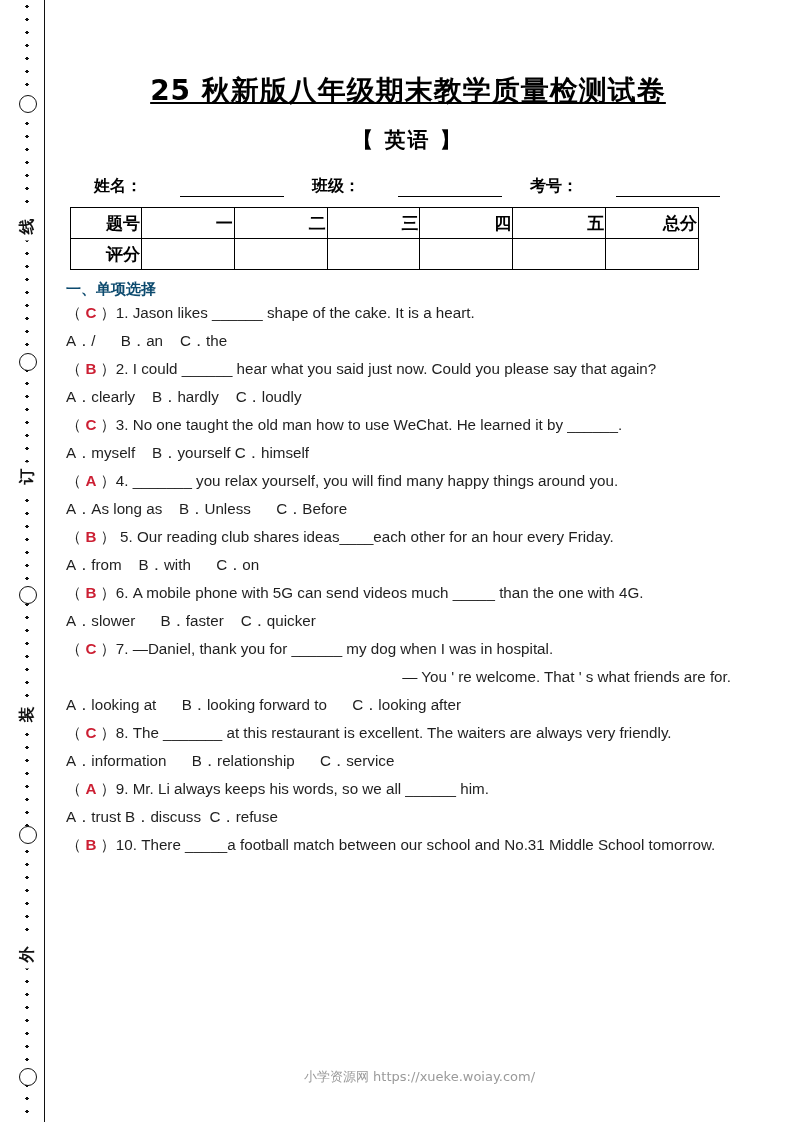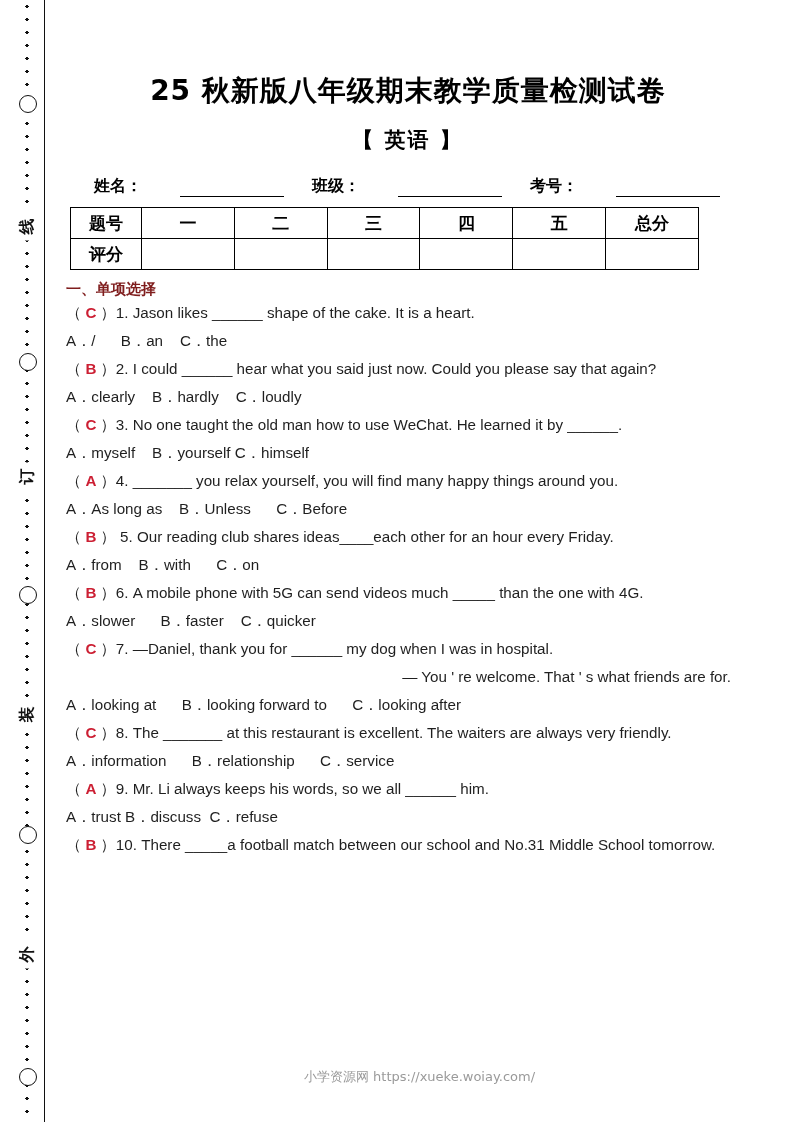--- a/index.html
+++ b/index.html
@@ -77,20 +77,21 @@
 
   .title {
     margin: 72px 0 0 0;
     text-align: center;
     font-family: "DejaVu Sans", sans-serif;
     font-size: 28px;
     font-weight: 700;
     letter-spacing: 1px;
     color: #000000;
     padding-right: 23px;
+    text-decoration: underline;
   }
   .subtitle {
     margin: 16px 0 0 6px;
     text-align: center;
     font-family: "DejaVu Sans", sans-serif;
     font-size: 21px;
     font-weight: 700;
     letter-spacing: 2px;
     color: #000000;
     padding-right: 30px;
@@ -128,36 +129,36 @@
   
   .score-table {
     margin: 10px 0 0 24px;
     border-collapse: collapse;
     width: 629px;
     table-layout: fixed;
   }
   .score-table td {
     border: 1.6px solid #000000;
     height: 28px;
-    text-align: center;
+    text-align: right;
     vertical-align: middle;
     font-family: "DejaVu Sans", sans-serif;
     font-size: 17px;
     font-weight: 700;
     color: #000000;
   }
   .score-table td.head-cell { width: 68px; }
 
   
   .section-head {
     margin: 10px 0 0 20px;
     font-family: "DejaVu Sans", sans-serif;
     font-size: 15px;
     font-weight: 700;
-    color: #7f1d1d;
+    color: #0c4a6e;
   }
   .qblock { margin: 0 0 0 20px; width: 665px; }
   .qline {
     font-family: "Liberation Sans", sans-serif;
     font-size: 15.2px;
     line-height: 28px;
     color: #1f1f1f;
     white-space: pre-wrap;
     text-align: right;
   }

